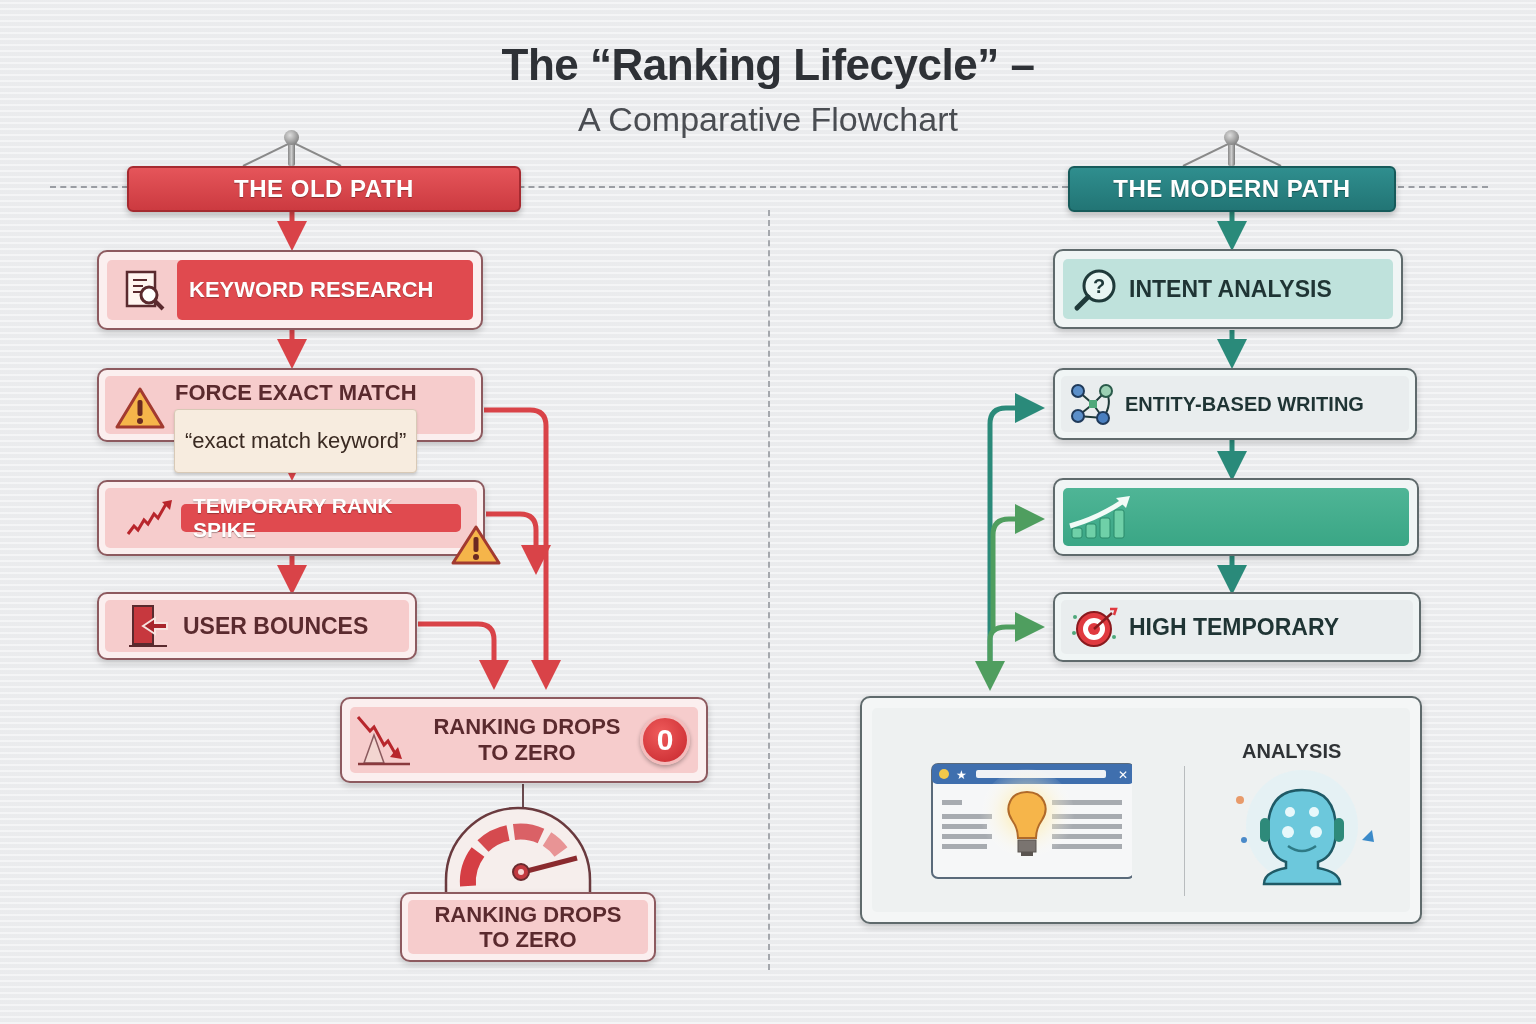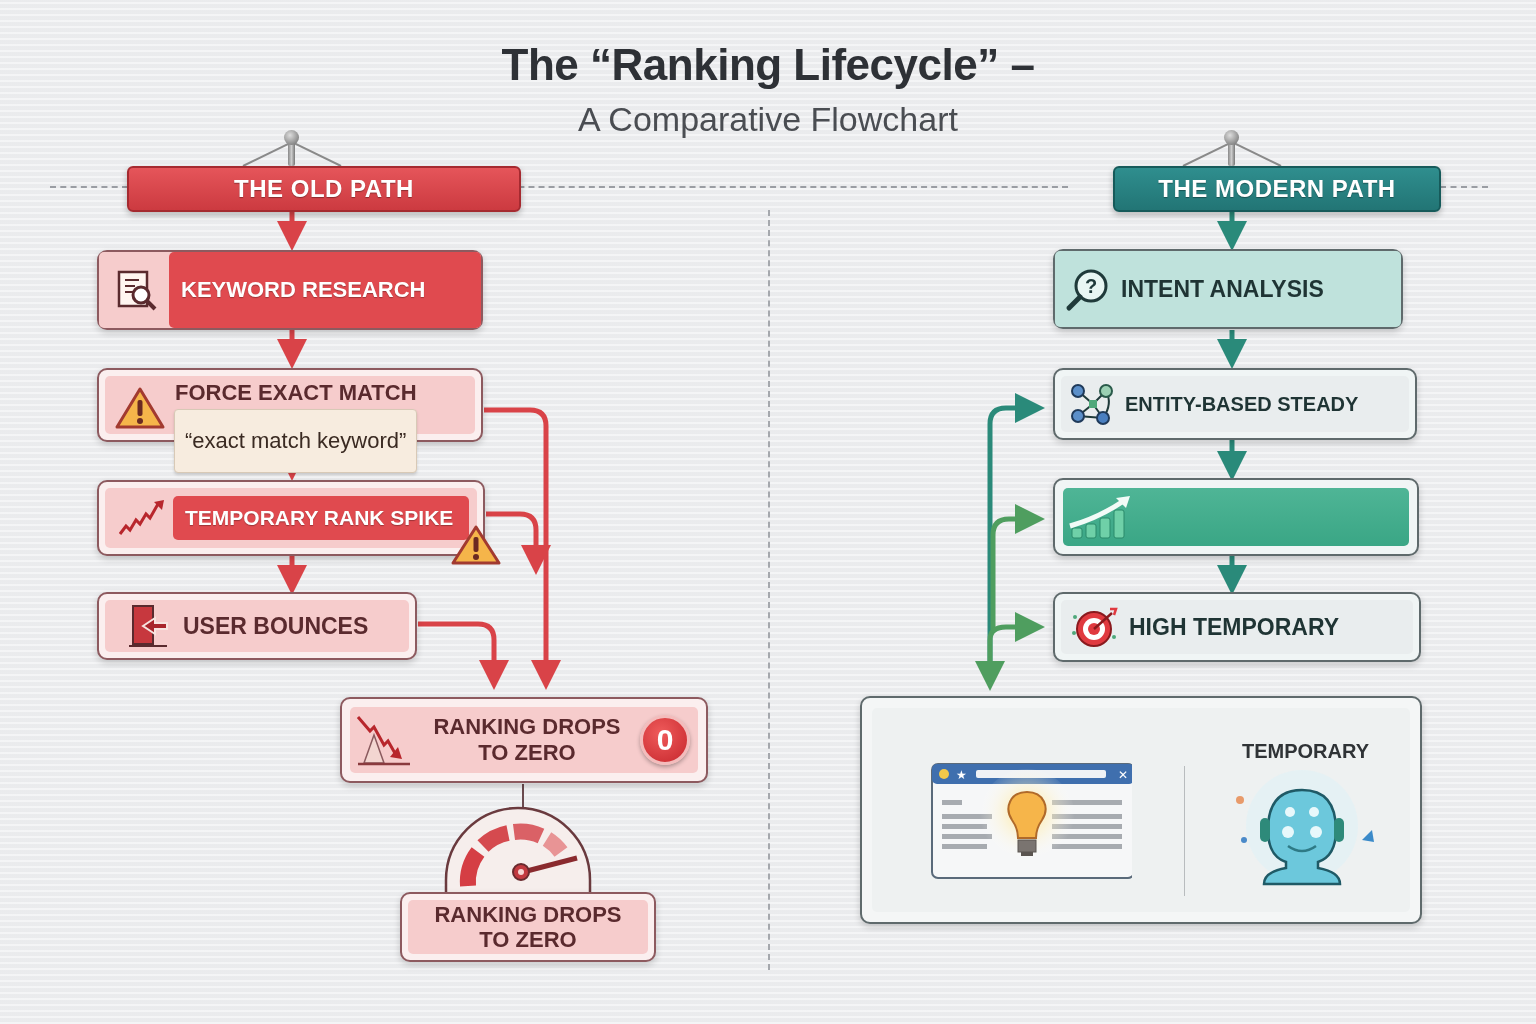--- a/index.html
+++ b/index.html
@@ -31,21 +31,21 @@
   .header-sign {
     height: 46px; border-radius: 6px; color: #fff; font-weight: bold; font-size: 24px;
     display: flex; align-items: center; justify-content: center; letter-spacing: 0.5px;
     text-shadow: 0 1px 1px rgba(0,0,0,0.35);
   }
   .sign-old { background: linear-gradient(#e5555a, #cc3a40); border: 2px solid #a52a30; box-shadow: 0 3px 6px rgba(0,0,0,0.25); }
   .sign-new { background: linear-gradient(#2f8e8e, #227575); border: 2px solid #165a5a; box-shadow: 0 3px 6px rgba(0,0,0,0.25); }
 
   .box {
     border-radius: 10px; background: #fbefef; border: 2px solid #8d5a5f;
-    box-shadow: 0 3px 7px rgba(0,0,0,0.18); padding: 0;
+    box-shadow: 0 3px 7px rgba(0,0,0,0.18); padding: 8px;
   }
   .box-teal { background: #f0f5f5; border: 2px solid #5f6a6c; }
   .inner { border-radius: 5px; height: 100%; display: flex; align-items: center; }
   .inner-red { background: #f6cccc; }
   .inner-redsolid { background: #e04a4f; }
   .inner-teal { background: #bfe2dc; }
   .inner-tealsolid { background: linear-gradient(#4fb596,#3aa685); }
   .inner-light { background: #e9edee; }
   .lbl-white { color: #fff; font-weight: bold; font-size: 22px; text-shadow: 0 1px 1px rgba(0,0,0,0.3); }
   .lbl-dark { color: #5a2a2e; font-weight: bold; font-size: 22px; }
@@ -149,21 +149,21 @@
           <rect x="23.5" y="14" width="5" height="16" rx="2" fill="#6a2a22"></rect>
           <circle cx="26" cy="35" r="3" fill="#6a2a22"></circle>
         </svg>
     </span>
     <span class="lbl-dark">FORCE EXACT MATCH</span>
   </div>
 </div>
 <div class="abs tag" style="left:174px;top:409px">“exact match keyword”</div>
 
 <div class="abs box" style="left:97px;top:480px;width:388px;height:76px;padding:6px">
-  <div class="inner inner-red" style="padding:8px">
+  <div class="inner inner-red" style="padding:16px">
     <span style="width:60px;display:flex;justify-content:center">
       <svg width="50" height="40" viewBox="0 0 50 40">
           <polyline points="2,36 8,28 12,32 18,22 22,26 28,16 32,20 40,6" fill="none" stroke="#b8262c" stroke-width="3"></polyline>
           <path d="M36,4 L46,2 L44,12 Z" fill="#b8262c"></path>
         </svg>
     </span>
     <div class="inner inner-redsolid" style="flex:1;height:100%;padding-left:12px">
       <span class="lbl-white" style="font-size:21px">TEMPORARY RANK SPIKE</span>
     </div>
   </div>
@@ -228,21 +228,21 @@
   </div>
 </div>
 
 <div class="abs hanger" style="left:1177px;top:130px">
   <svg width="110" height="36">
       <path d="M6,36 L55,12 L104,36" stroke="#8a8a8a" stroke-width="2" fill="none"></path>
     </svg>
   <div class="pole"></div>
     <div class="knob"></div>
 </div>
-<div class="abs header-sign sign-new" style="left:1113px;top:166px;width:328px">THE MODERN PATH</div>
+<div class="abs header-sign sign-new" style="left:1068px;top:166px;width:328px">THE MODERN PATH</div>
 
 <div class="abs box box-teal" style="left:1053px;top:249px;width:350px;height:80px">
   <div class="inner inner-teal">
     <span style="width:66px;display:flex;justify-content:center">
       <svg width="50" height="46" viewBox="0 0 50 46">
           <circle cx="28" cy="20" r="15" fill="#e8f6f3" stroke="#1f3a3a" stroke-width="3"></circle>
           <line x1="17" y1="31" x2="6" y2="42" stroke="#1f3a3a" stroke-width="5" stroke-linecap="round"></line>
           <text x="28" y="27" font-size="20" font-weight="bold" text-anchor="middle" fill="#1f3a3a" font-family="Liberation Sans, sans-serif">?</text>
         </svg>
     </span>
@@ -262,21 +262,21 @@
             <line x1="9" y1="34" x2="34" y2="36"></line>
             <path d="M37,9 Q44,22 34,36"></path>
           </g>
           <circle cx="9" cy="9" r="6" fill="#5b8fc9" stroke="#1f3a5a" stroke-width="2"></circle>
           <circle cx="37" cy="9" r="6" fill="#9bd0b3" stroke="#2a5a4a" stroke-width="2"></circle>
           <circle cx="9" cy="34" r="6" fill="#5b8fc9" stroke="#1f3a5a" stroke-width="2"></circle>
           <circle cx="34" cy="36" r="6" fill="#4a7fc0" stroke="#1f3a5a" stroke-width="2"></circle>
           <rect x="20" y="18" width="8" height="8" fill="#4fa87a"></rect>
         </svg>
     </span>
-    <span class="lbl-teal" style="font-size:20px">ENTITY-BASED STEADY</span>
+    <span class="lbl-teal" style="font-size:20px">ENTITY-BASED WRITING</span>
   </div>
 </div>
 
 <div class="abs box box-teal" style="left:1053px;top:478px;width:366px;height:78px;padding:8px">
   <div class="inner inner-tealsolid">
     <span style="width:76px;display:flex;justify-content:center">
       <svg width="66" height="46" viewBox="0 0 66 46">
           <rect x="4" y="34" width="10" height="10" rx="2" fill="#6fd0a8" stroke="#2a8a6a"></rect>
           <rect x="18" y="30" width="10" height="14" rx="2" fill="#6fd0a8" stroke="#2a8a6a"></rect>
           <rect x="32" y="24" width="10" height="20" rx="2" fill="#6fd0a8" stroke="#2a8a6a"></rect>
@@ -301,21 +301,21 @@
           <circle cx="4" cy="28" r="2" fill="#4fa87a"></circle>
           <circle cx="44" cy="32" r="2" fill="#4fa87a"></circle>
         </svg>
     </span>
     <span class="lbl-teal" style="font-size:23px">HIGH TEMPORARY</span>
   </div>
 </div>
 
 <div class="abs box box-teal" style="left:860px;top:696px;width:562px;height:228px;padding:10px;background:#f4f6f6">
   <div class="inner inner-light" style="display:block;position:relative;background:#eef1f1">
-    <div class="feature-title" style="position:absolute;left:370px;top:32px;font-size:20px">TEMPORARY</div>
+    <div class="feature-title" style="position:absolute;left:370px;top:32px;font-size:20px">ANALYSIS</div>
     <div style="position:absolute;left:312px;top:58px;width:0;height:130px;border-left:1px solid #b8bcbe"></div>
 
     <span style="position:absolute;left:50px;top:54px">
       <svg width="210" height="126" viewBox="0 0 210 126">
         <defs>
             <radialGradient id="glow" cx="50%" cy="45%" r="50%">
               <stop offset="0%" stop-color="#ffe27a" stop-opacity="0.9"></stop>
               <stop offset="100%" stop-color="#fff" stop-opacity="0"></stop>
             </radialGradient>
           </defs>

